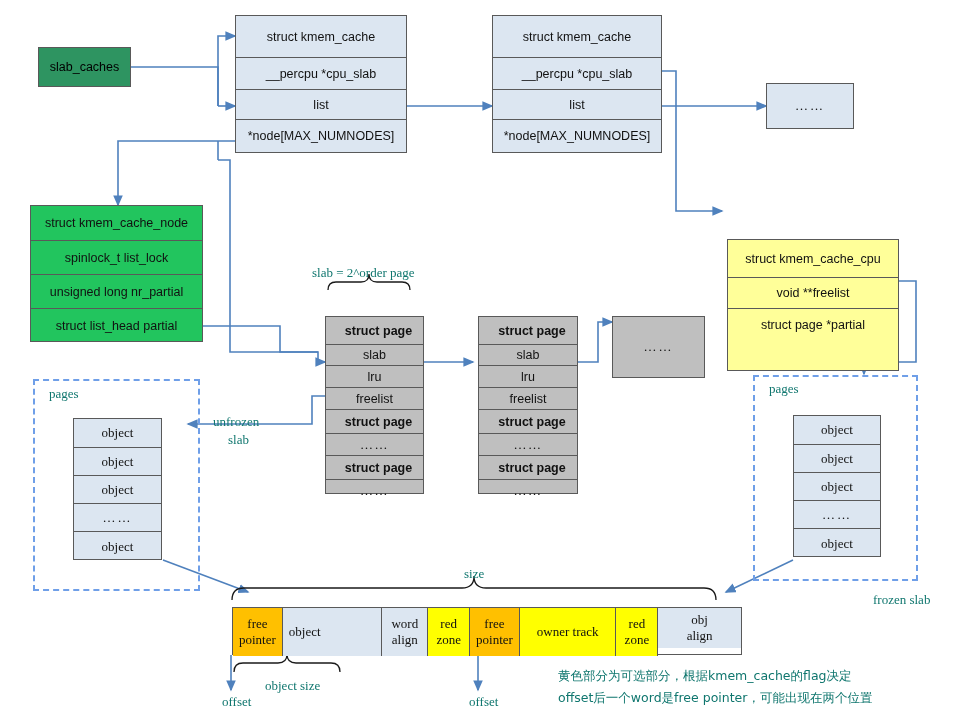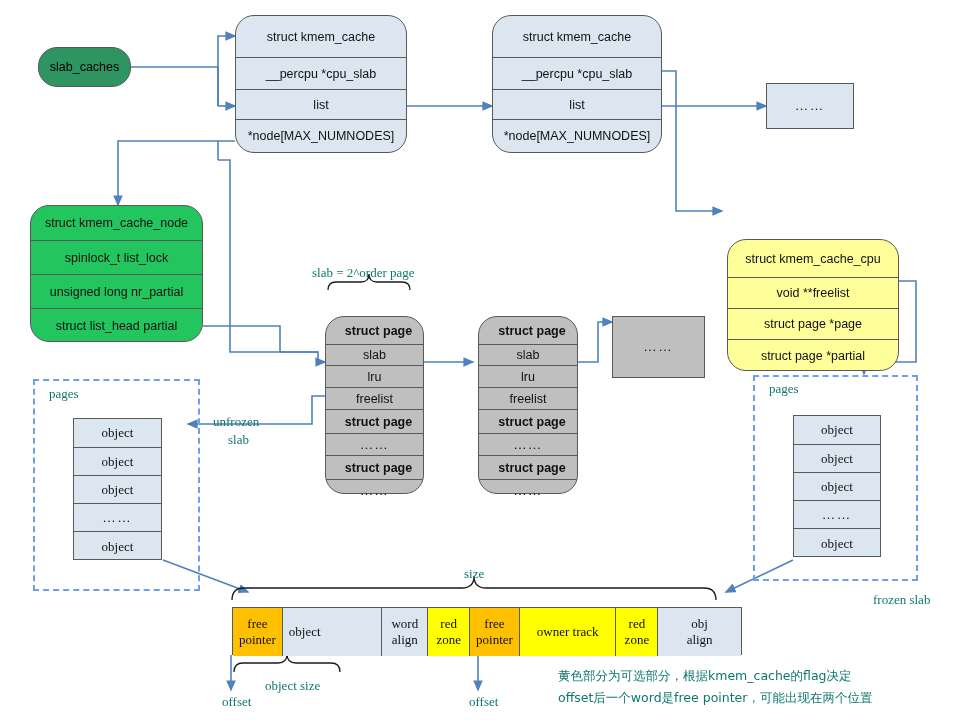--- a/index.html
+++ b/index.html
@@ -17,21 +17,21 @@
 
   
   .pale{background:#dce6f1;}
   .green{background:#2e9461;color:#000;}
   .blue{background:#22c55e;}
   .yellow{background:#ffff99;margin-top:48px;}
   .grey{background:#bfbfbf;}
   .amber{background:#ffc000;}
   .brightyellow{background:#ffff00;}
 
-  .sans{font-family:"Liberation Sans",sans-serif;font-size:12.5px;border-radius:19px;}
+  .sans{font-family:"Liberation Sans",sans-serif;font-size:12.5px;}
   .serif{font-family:"Liberation Serif",serif;font-size:13px;}
   .bold{font-weight:bold;padding-left:8px;}
 
   .dashbox{position:absolute;box-sizing:border-box;border:2px dashed #6f9fe8;}
   .label{position:absolute;font-family:"Liberation Serif",serif;font-size:13px;
          color:#0f766e;white-space:nowrap;}
   .label.c{text-align:center;}
   .cn{font-family:"DejaVu Sans",sans-serif;font-size:12.5px;}
 </style>
 </head>
@@ -150,23 +150,20 @@
       </div>
   </div>
 
   <div class="stack yellow sans" style="left:727px;top:191px;width:172px;height:132px;">
     <div class="row" style="height:38px;">
       <span>struct kmem_cache_cpu</span>
       </div>
     <div class="row" style="height:31px;">
       <span>void **freelist</span>
       </div>
-    <div class="row" style="height:31px;">
-      <span>struct page *page</span>
-      </div>
     <div class="row" style="height:32px;">
       <span>struct page *partial</span>
       </div>
   </div>
 
   <div class="label" style="left:312px;top:265px;">slab = 2^order page</div>
 
   <div class="stack grey sans" style="left:325px;top:316px;width:99px;height:178px;">
     <div class="row bold" style="height:28px;">
       <span>struct page</span>
@@ -290,21 +287,21 @@
       <span>free</span>
       <span>pointer</span>
     </div>
     <div class="row brightyellow" style="width:97px;height:48px;border-bottom:none;border-right:1.5px solid #595959;">
       <span>owner track</span>
     </div>
     <div class="row brightyellow" style="width:42px;height:48px;border-bottom:none;border-right:1.5px solid #595959;flex-direction:column;">
       <span>red</span>
       <span>zone</span>
     </div>
-    <div class="row pale" style="width:83px;height:48px;border-bottom:none;flex-direction:column;">
+    <div class="row pale" style="width:83px;height:40px;border-bottom:none;flex-direction:column;">
       <span>obj</span>
       <span>align</span>
     </div>
   </div>
 
   <div class="label" style="left:265px;top:678px;">object size</div>
   <div class="label" style="left:222px;top:694px;">offset</div>
   <div class="label" style="left:469px;top:694px;">offset</div>
 
   <div class="label cn" style="left:558px;top:668px;">黄色部分为可选部分，根据kmem_cache的flag决定</div>

